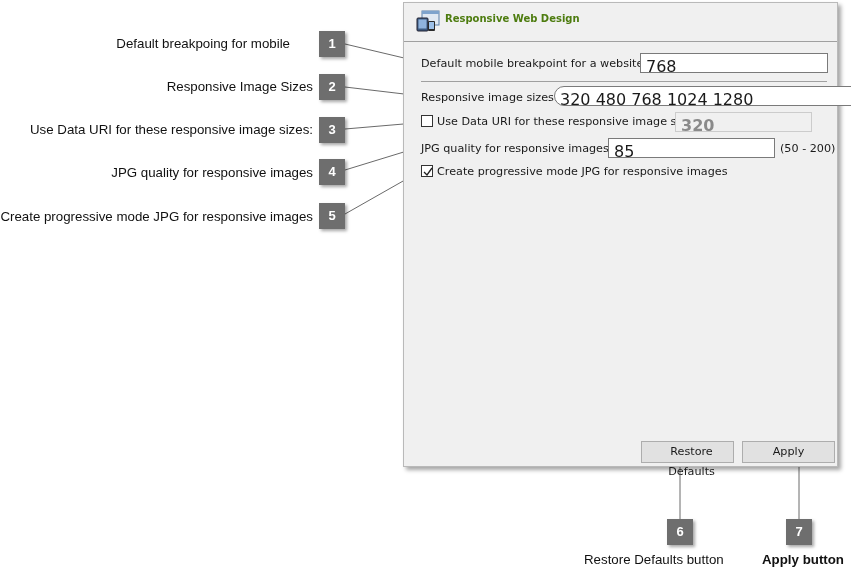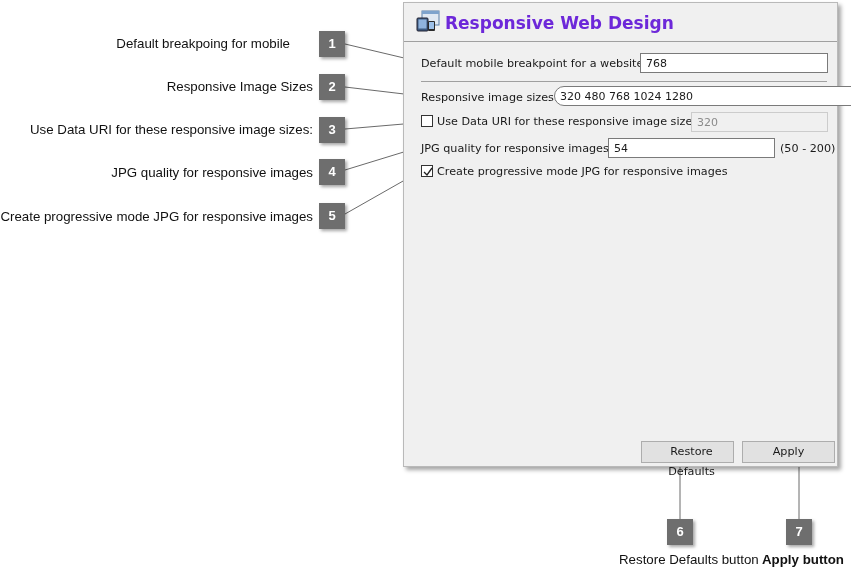--- a/index.html
+++ b/index.html
@@ -4,25 +4,25 @@
 <style>
   html, body { margin:0; padding:0; }
   body { width:851px; height:583px; background:#ffffff; position:relative; overflow:hidden;
          font-family:"Liberation Sans", sans-serif; }
   .panel { position:absolute; left:403px; top:2px; width:435px; height:465px;
            background:#f0f0f0; border:1px solid #b9b9b9;
            box-shadow: 3px 3px 4px rgba(0,0,0,0.35); box-sizing:border-box; }
   .panel-header { position:absolute; left:0; top:0; width:100%; height:34px; }
   .panel-icon { position:absolute; left:12px; top:7px; width:24px; height:22px; }
   .panel-title { position:absolute; left:41px; top:10px; font-family:"DejaVu Sans", sans-serif;
-                 font-weight:bold; font-size:17px; color:#6d28d9; }
+                 font-weight:bold; font-size:10px; color:#4d7c0f; }
   .sep { position:absolute; left:0; right:0; height:1px; background:#a0a0a0; }
   .lbl { position:absolute; font-family:"DejaVu Sans", sans-serif; font-size:11.2px; color:#1a1a1a; white-space:nowrap; }
   .field { position:absolute; height:20px; background:#fff; border:1px solid #7a7a7a; box-sizing:border-box;
-           font-family:"DejaVu Sans", sans-serif; font-size:11px; color:#1a1a1a; padding:3px 0 0 5px; }
+           font-family:"DejaVu Sans", sans-serif; font-size:16px; color:#1a1a1a; padding:3px 0 0 5px; }
   .field.disabled { background:#f0f0f0; border-color:#cccccc; color:#8a8a8a; }
   .cb { position:absolute; width:12px; height:12px; background:#fff; border:1px solid #333; box-sizing:border-box; }
   .cb svg { position:absolute; left:0; top:0; }
   .btn { position:absolute; height:22px; background:#e1e1e1; border:1px solid #adadad; box-sizing:border-box;
          font-family:"DejaVu Sans", sans-serif; font-size:11.2px; color:#1a1a1a; text-align:center; line-height:20px; }
   .callout-label { position:absolute; font-size:13.3px; color:#111; white-space:nowrap; text-align:right; }
   .badge { position:absolute; width:26px; height:26px; background:#6e6e6e; color:#fff; font-weight:bold;
            font-size:13px; text-align:center; line-height:26px; box-shadow: 2px 2px 3px rgba(0,0,0,0.35); }
   svg.lines { position:absolute; left:0; top:0; }
 </style>
@@ -59,24 +59,24 @@
 
   <span class="lbl" style="left:17px; top:54px;">Default mobile breakpoint for a website:</span>
   <div class="field" style="left:236px; top:50px; width:188px;">768</div>
   <div class="sep" style="top:78px; left:17px; right:10px;"></div>
 
   <span class="lbl" style="left:17px; top:88px;">Responsive image sizes:</span>
   <div class="field" style="left:150px; top:83px; width:318px;border-radius:10px;">320 480 768 1024 1280</div>
 
   <div class="cb" style="left:17px; top:112px;"></div>
   <span class="lbl" style="left:33px; top:112px;">Use Data URI for these responsive image sizes:</span>
-  <div class="field disabled" style="left:287px; top:109px; width:137px;">320</div>
+  <div class="field disabled" style="left:271px; top:109px; width:137px;font-weight:bold;">320</div>
 
   <span class="lbl" style="left:17px; top:139px;">JPG quality for responsive images:</span>
-  <div class="field" style="left:204px; top:135px; width:167px;">54</div>
+  <div class="field" style="left:204px; top:135px; width:167px;">85</div>
   <span class="lbl" style="left:376px; top:139px;">(50 - 200)</span>
 
   <div class="cb" style="left:17px; top:162px;">
     <svg width="12" height="12" viewBox="0 0 12 12">
       <polyline points="2,6 5,9 10,2" fill="none" stroke="#222" stroke-width="1.3"></polyline>
     </svg>
   </div>
   <span class="lbl" style="left:33px; top:162px;">Create progressive mode JPG for responsive images</span>
 
   <div class="btn" style="left:237px; top:438px; width:93px;padding-left:8px;">Restore Defaults</div>
@@ -92,16 +92,16 @@
 <span class="callout-label" style="right:538px; top:122px;">Use Data URI for these responsive image sizes:</span>
 <div class="badge" style="left:319px; top:117px;">3</div>
 
 <span class="callout-label" style="right:538px; top:165px;">JPG quality for responsive images</span>
 <div class="badge" style="left:319px; top:159px;">4</div>
 
 <span class="callout-label" style="right:538px; top:209px;">Create progressive mode JPG for responsive images</span>
 <div class="badge" style="left:319px; top:203px;">5</div>
 
 <div class="badge" style="left:667px; top:519px;">6</div>
-<span class="callout-label" style="left:619px; top:552px;text-align:center;">Restore Defaults button</span>
+<span class="callout-label" style="left:584px; top:552px;text-align:center;">Restore Defaults button</span>
 
 <div class="badge" style="left:786px; top:519px;">7</div>
 <span class="callout-label" style="left:762px; top:552px;font-weight:bold;">Apply button</span>
 
 </body></html>

